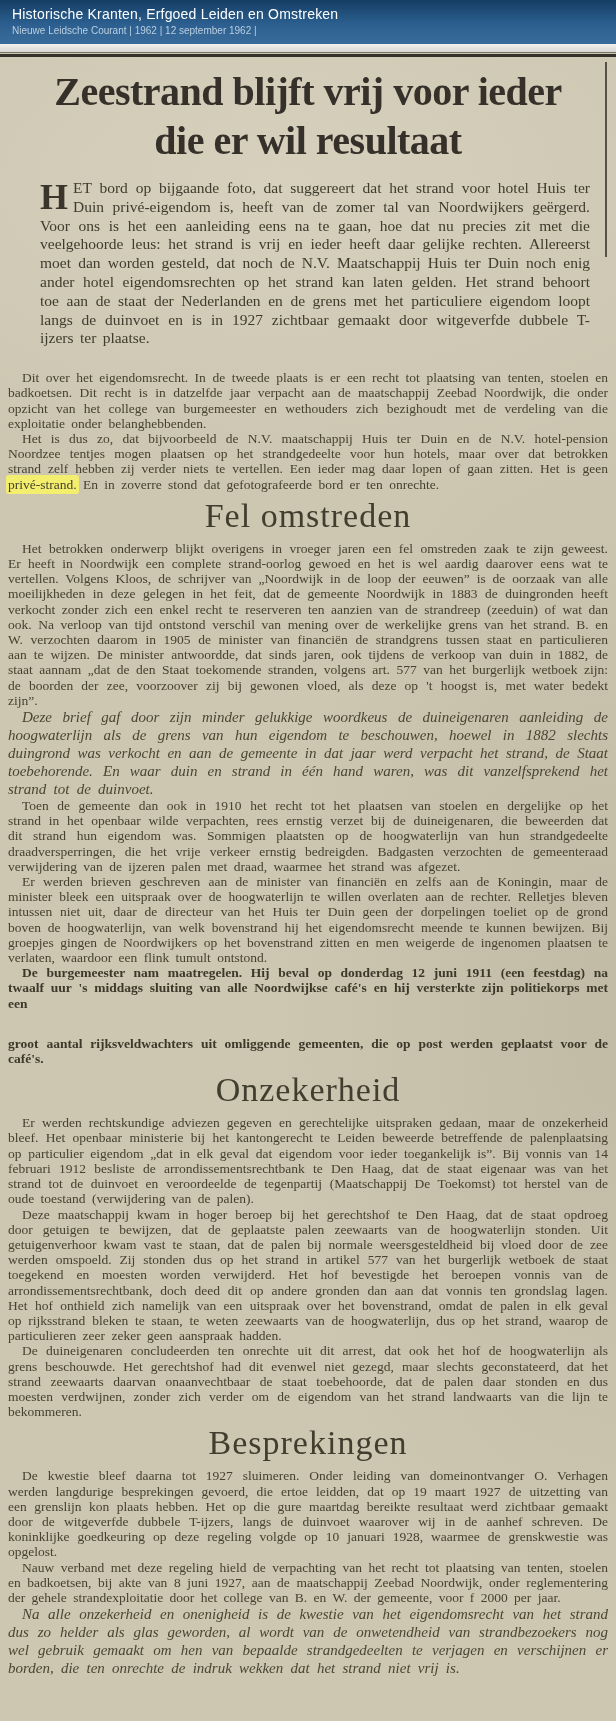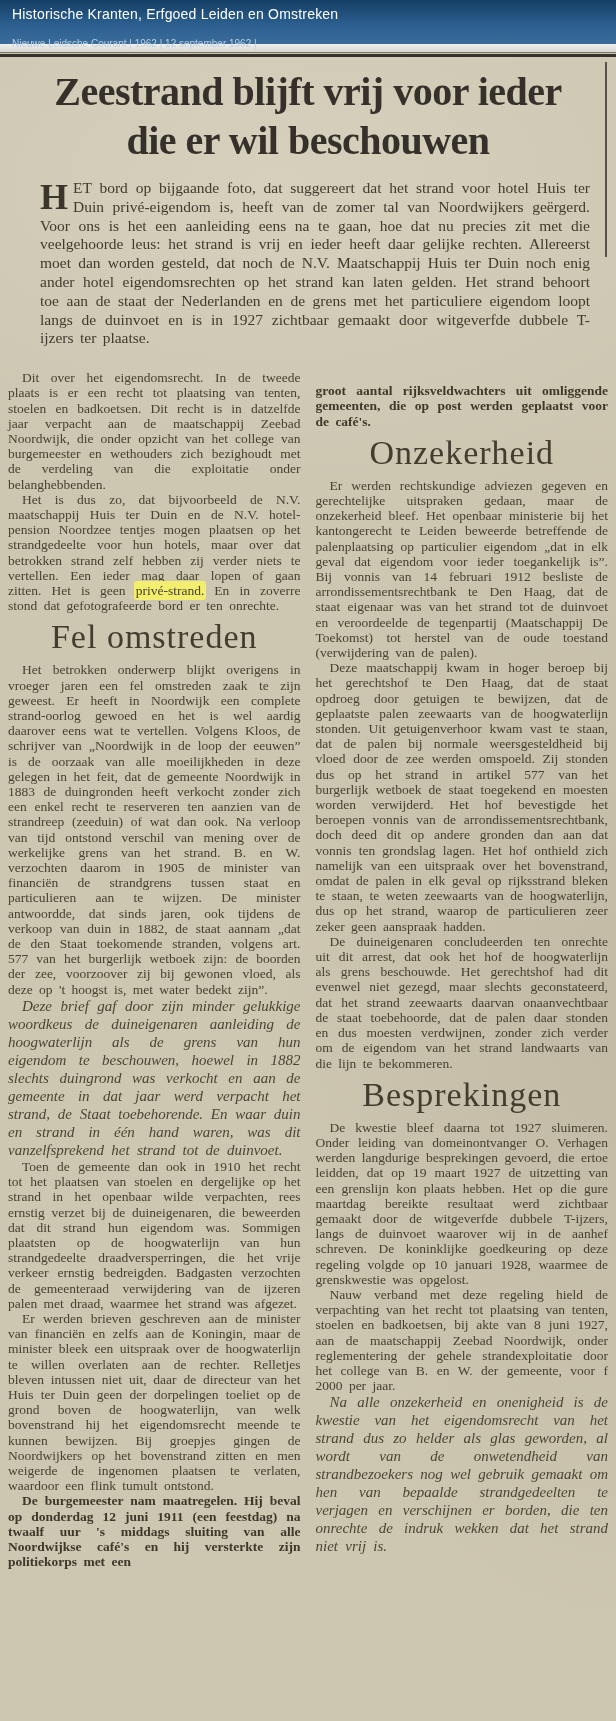--- a/index.html
+++ b/index.html
@@ -5,21 +5,21 @@
   html,body{margin:0;padding:0;width:616px;background:#cdc6b1;}
   body{height:1721px;overflow:hidden;font-family:"Liberation Serif",serif;}
 
   
   .topbar{
     height:44px;box-sizing:border-box;padding:6px 0 0 12px;
     background:linear-gradient(180deg,#143e65 0%,#2c5f8f 55%,#3a6c9b 100%);
     font-family:"Liberation Sans",sans-serif;
   }
   .site-title{color:#ffffff;font-size:14px;font-weight:normal;letter-spacing:.2px;cursor:pointer;}
-  .site-subtitle{color:#b9cfe0;font-size:10px;margin-top:16px;}
+  .site-subtitle{color:#b9cfe0;font-size:10px;margin-top:3px;}
   .shelf{height:8px;background:linear-gradient(180deg,#f2f1ee,#d8d6d0);border-bottom:1px solid #75726a;}
 
   
   .paper{
     position:relative;height:1616px;box-sizing:border-box;
     background:
       radial-gradient(ellipse 900px 500px at 45% 8%, rgba(255,253,240,.18), rgba(0,0,0,0) 60%),
       radial-gradient(ellipse 500px 900px at 100% 60%, rgba(90,80,60,.10), rgba(0,0,0,0) 70%),
       #cdc6b1;
     color:#454130;
@@ -32,21 +32,21 @@
     font-weight:bold;color:#35312a;font-size:40px;line-height:49px;letter-spacing:-.5px;
   }
   .headline .hl-line{display:block;}
 
   .intro{
     margin:14px 0 0 0;padding:0 26px 0 40px;
     font-size:15.5px;line-height:18.8px;text-align:justify;color:#3f3b2d;word-spacing:2.5px;
   }
   .dropcap{float:left;font-size:36px;line-height:32px;font-weight:bold;padding:2px 5px 0 0;color:#3a362b;}
 
-  .cols{display:flex;align-items:flex-start;padding:0 8px;margin-top:10px;}
+  .cols{display:flex;align-items:flex-start;padding:0 8px;margin-top:10px;flex-direction:column;}
   .col{flex:1;min-width:0;}
   .col-divider{width:1px;background:#57523f;margin:0 7px;}
 
   .body{
     margin:0;font-size:13.5px;line-height:15.2px;text-align:justify;
     word-spacing:3px;color:#46422f;
   }
   .ind{text-indent:14px;}
   .bold{font-weight:bold;color:#3d392a;}
   .ital{font-style:italic;font-size:15px;line-height:18px;word-spacing:3.5px;color:#4a4631;}
@@ -67,21 +67,21 @@
   <div class="site-subtitle">Nieuwe Leidsche Courant | 1962 | 12 september 1962 |</div>
 </div>
 <div class="shelf"></div>
 
 <div class="paper">
   <div class="top-rule"></div>
   <div class="edge-rule"></div>
 
   <h1 class="headline">
     <span class="hl-line">Zeestrand blijft vrij voor ieder</span>
-    <span class="hl-line">die er wil beschouwen</span>
+    <span class="hl-line">die er wil resultaat</span>
   </h1>
 
   <p class="intro"><span class="dropcap">H</span><span>ET bord op bijgaande foto, dat suggereert dat het strand voor hotel Huis ter Duin privé-eigendom is, heeft van de zomer tal van Noordwijkers geërgerd. Voor ons is het een aanleiding eens na te gaan, hoe dat nu precies zit met die veelgehoorde leus: het strand is vrij en ieder heeft daar gelijke rechten. Allereerst moet dan worden gesteld, dat noch de N.V. Maatschappij Huis ter Duin noch enig ander hotel eigendomsrechten op het strand kan laten gelden. Het strand behoort toe aan de staat der Nederlanden en de grens met het particuliere eigendom loopt langs de duinvoet en is in 1927 zichtbaar gemaakt door witgeverfde dubbele T-ijzers ter plaatse.</span></p>
 
   <div class="cols">
 
     <div class="col">
       <p class="body ind gap-top-sm">Dit over het eigendomsrecht. In de tweede plaats is er een recht tot plaatsing van tenten, stoelen en badkoetsen. Dit recht is in datzelfde jaar verpacht aan de maatschappij Zeebad Noordwijk, die onder opzicht van het college van burgemeester en wethouders zich bezighoudt met de verdeling van die exploitatie onder belanghebbenden.</p>
       <p class="body ind"><span>Het is dus zo, dat bijvoorbeeld de N.V. maatschappij Huis ter Duin en de N.V. hotel-pension Noordzee tentjes mogen plaatsen op het strandgedeelte voor hun hotels, maar over dat betrokken strand zelf hebben zij verder niets te vertellen. Een ieder mag daar lopen of gaan zitten. Het is geen </span><mark class="hit">privé-strand.</mark><span> En in zoverre stond dat gefotografeerde bord er ten onrechte.</span></p>
       <h2 class="section-heading">Fel omstreden</h2>

